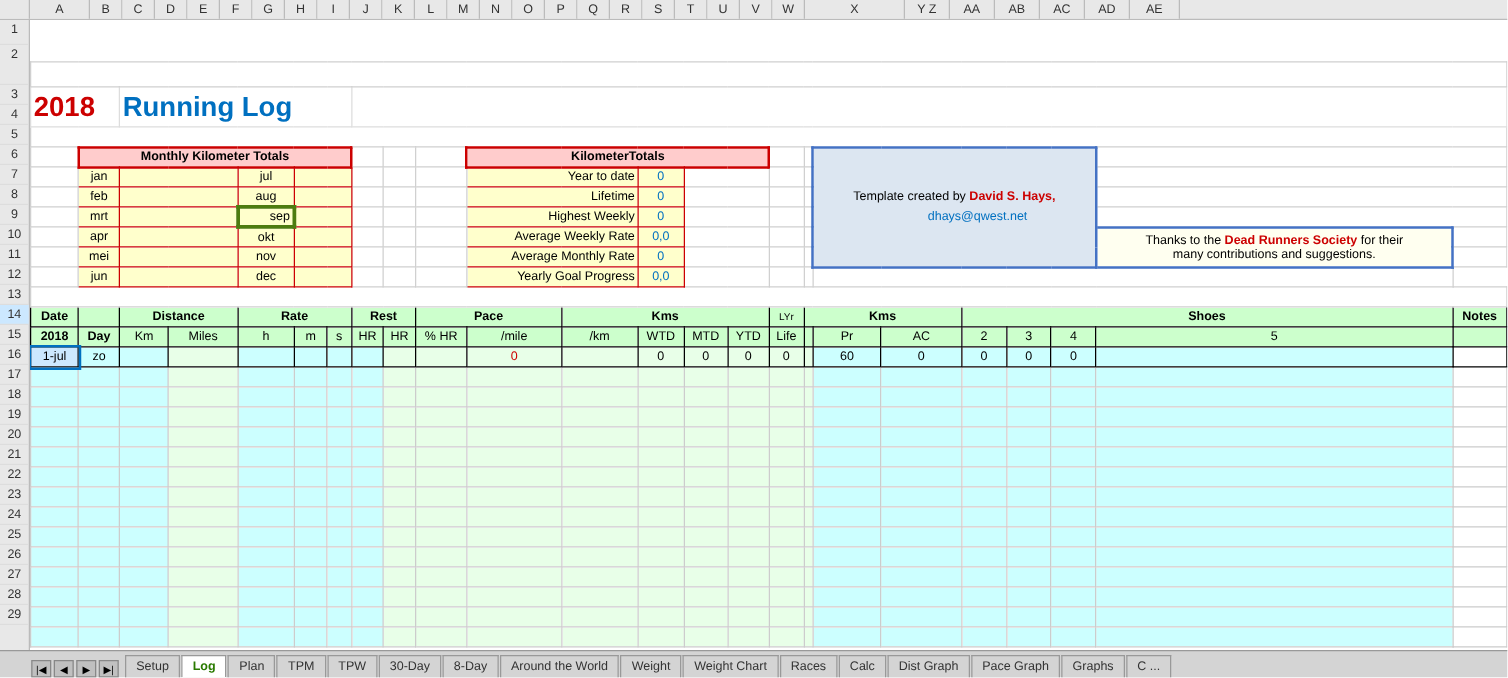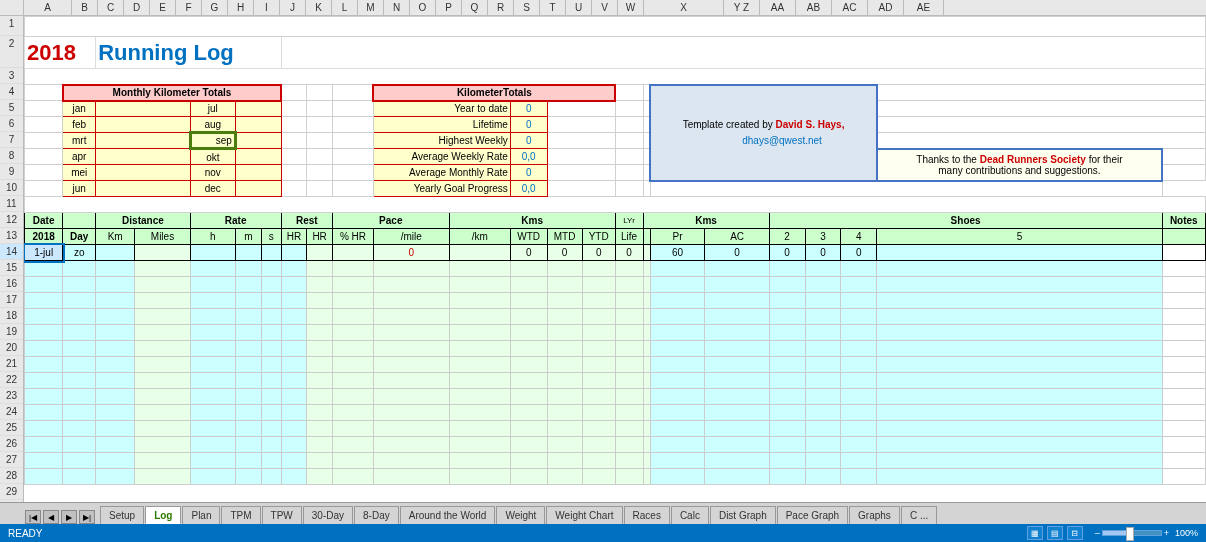--- a/index.html
+++ b/index.html
@@ -16,21 +16,21 @@
     .col-header { border-right: 1px solid #bbb; text-align: center; line-height: 16px; background: #e8e8e8; color: #333; font-weight: normal; flex-shrink: 0; }
     .col-header.row-num { width: 24px; background: #e8e8e8; }
 
     
     .grid-area { display: flex; flex: 1; overflow: hidden; }
     .row-numbers { display: flex; flex-direction: column; background: #e8e8e8; border-right: 1px solid #bbb; width: 24px; flex-shrink: 0; }
     .row-num-cell { height: 16px; border-bottom: 1px solid #ddd; text-align: center; line-height: 16px; font-size: 10px; color: #333; }
 
     
     .grid-content { flex: 1; overflow: hidden; position: relative; }
-    .grid-table { border-collapse: collapse; width: 100%; }
+    .grid-table { border-collapse: collapse; width: 100%; margin-top: 33px; }
     .grid-table td { border: 1px solid #d0d0d0; height: 16px; padding: 0 2px; font-size: 10px; white-space: nowrap; overflow: hidden; vertical-align: middle; }
 
     
     .title-red { color: #cc0000; font-size: 22px; font-weight: bold; }
     .title-blue { color: #0070c0; font-size: 22px; font-weight: bold; }
 
     
     .tab-bar { height: 22px; background: #d4d4d4; border-top: 1px solid #999; display: flex; align-items: flex-end; padding-left: 24px; }
     .tab-nav { display: flex; align-items: center; margin-right: 4px; }
     .tab-nav-btn { width: 16px; height: 14px; background: #c0c0c0; border: 1px solid #888; cursor: pointer; display: flex; align-items: center; justify-content: center; font-size: 8px; margin: 0 1px; }
@@ -728,30 +728,13 @@
     <div class="tab">Weight</div>
     <div class="tab">Weight Chart</div>
     <div class="tab">Races</div>
     <div class="tab">Calc</div>
     <div class="tab">Dist Graph</div>
     <div class="tab">Pace Graph</div>
     <div class="tab">Graphs</div>
     <div class="tab">C ...</div>
   </div>
 
-  <div class="status-bar">
-    <span>READY</span>
-    <div class="status-icons">
-      <div class="status-icon">▦</div>
-      <div class="status-icon">▤</div>
-      <div class="status-icon">⊟</div>
-      <div style="display:flex; align-items:center; gap:2px; margin-left:8px;">
-        <span style="font-size:9px;">–</span>
-        <div style="width:60px; height:6px; background:#4090c0; border:1px solid #60a0e0; position:relative;">
-          <div style="width:40%; height:100%; background:#a0c8f0;"></div>
-          <div style="position:absolute; top:-4px; left:40%; width:8px; height:14px; background:#fff; border:1px solid #aaa; cursor:pointer;"></div>
-        </div>
-        <span style="font-size:9px;">+</span>
-        <span style="font-size:9px; margin-left:4px;">100%</span>
-      </div>
-    </div>
-  </div>
 </div>
 
 </body></html>

